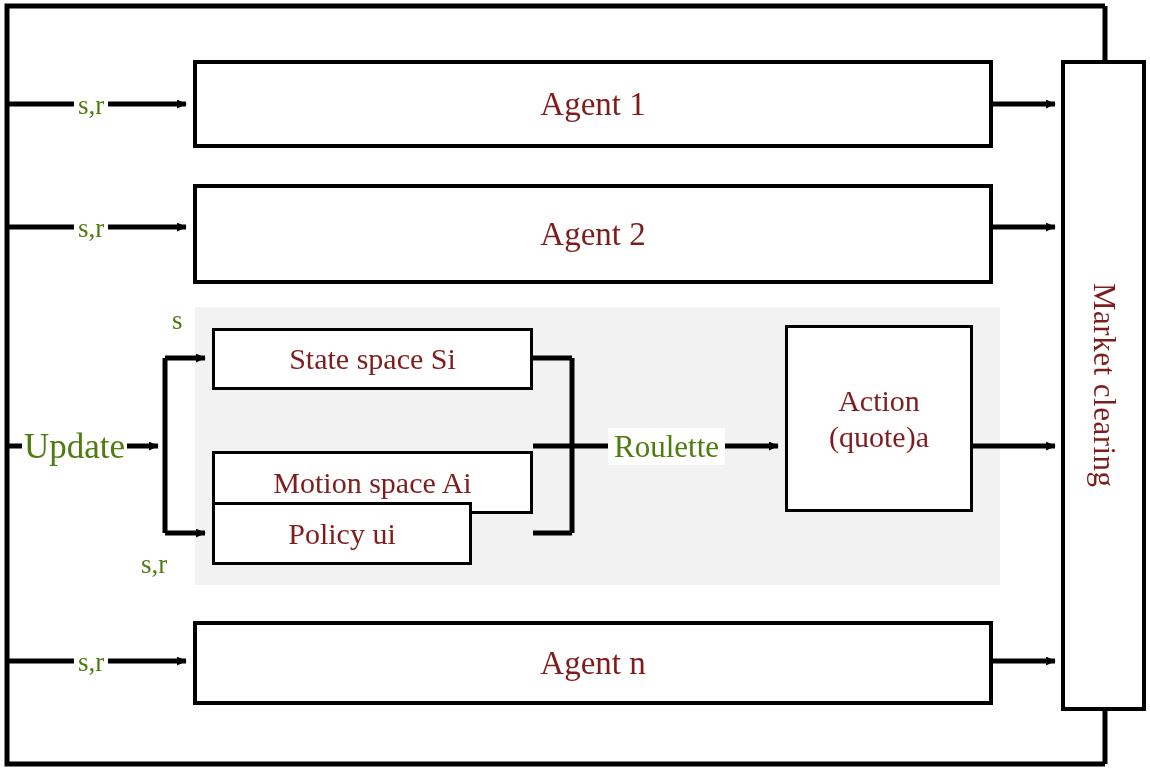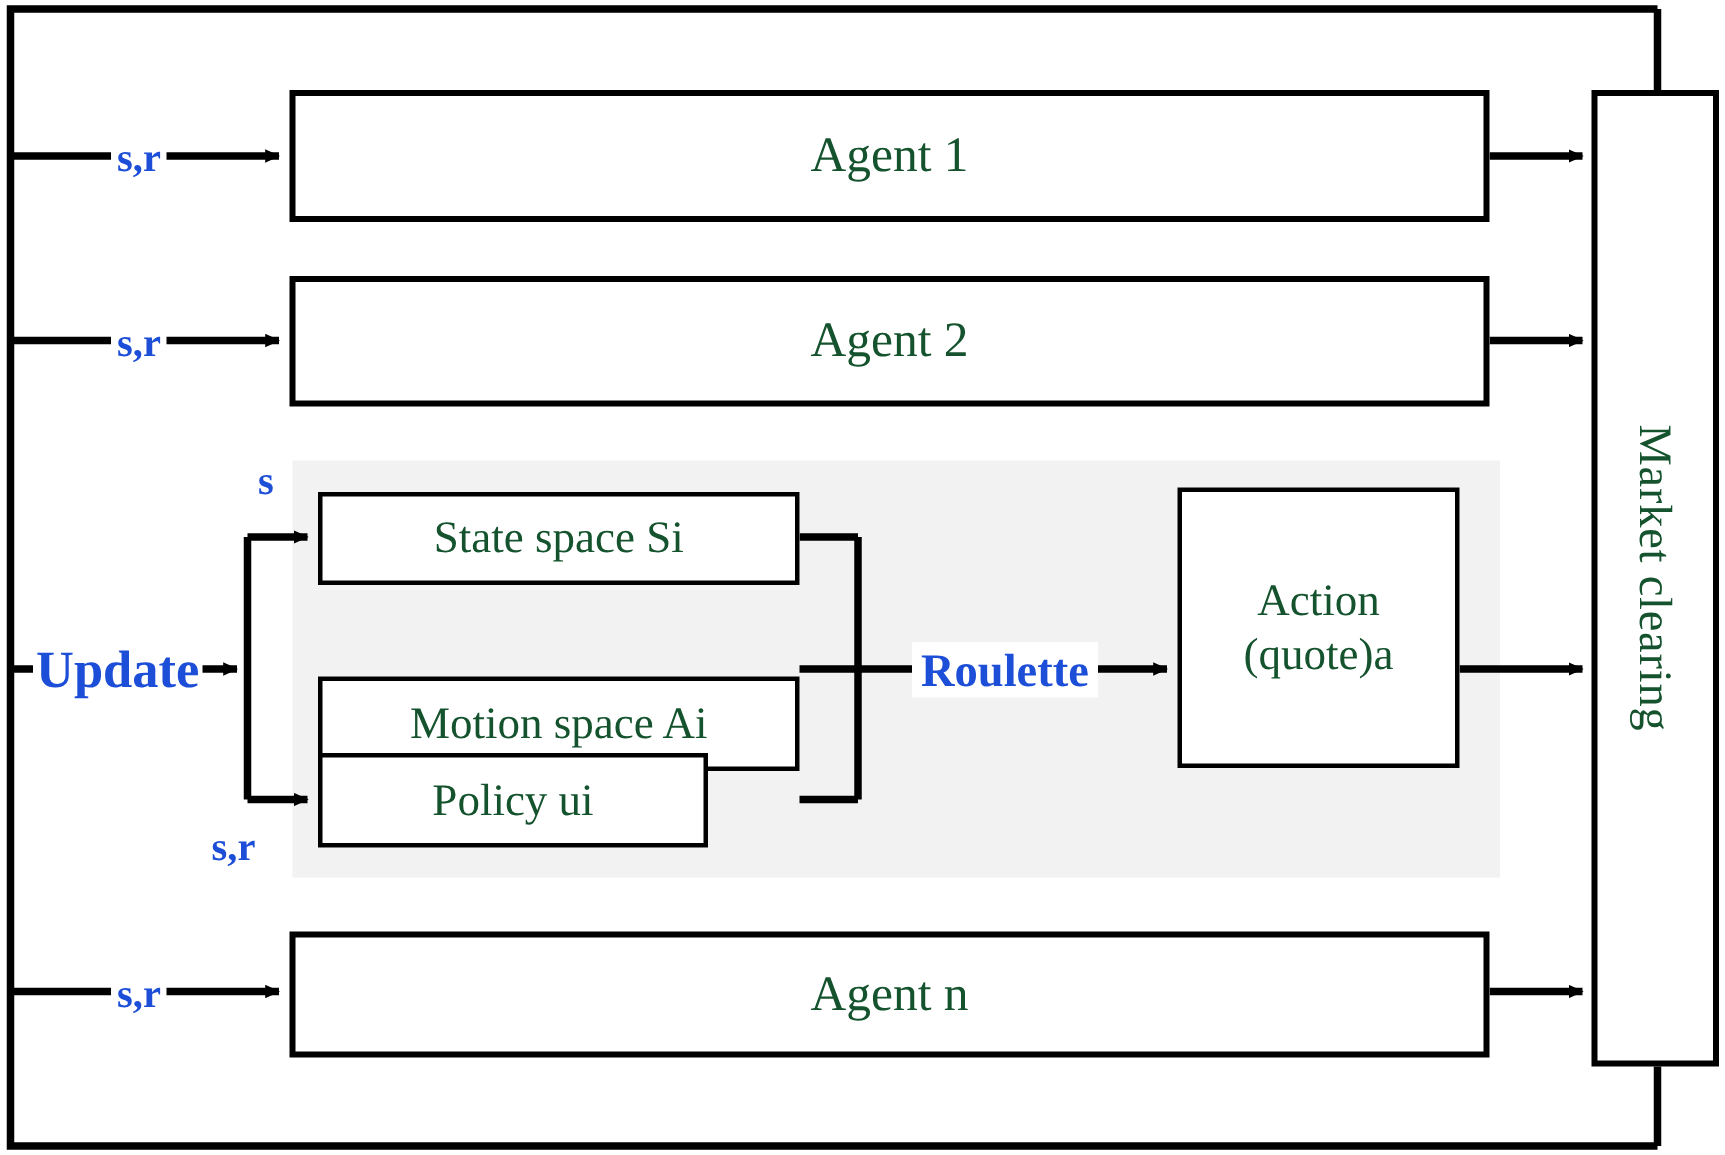--- a/index.html
+++ b/index.html
@@ -17,46 +17,45 @@
     background:#f2f2f2;
   }
 
   .box{
     position:absolute;
     background:#ffffff;
     border:4px solid #000000;
     box-sizing:border-box;
     display:flex;align-items:center;justify-content:center;
     text-align:center;
-    color:#14532d;
+    color:#7f1d1d;
   }
   .box.thin{border-width:3px;justify-content:center;}
 
   .agent-box{font-size:33px;}
   .sub-box{font-size:30px;}
   .action-box{font-size:30px;line-height:1.18;}
 
   .market-box{
     border-width:4px;
   }
   .market-label{
     writing-mode:vertical-rl;
     text-orientation:mixed;
     font-size:31px;
     letter-spacing:0.5px;
     white-space:nowrap;
   }
 
   .lbl{
     position:absolute;
-    color:#1d4ed8;
+    color:#4d7c0f;
     font-size:27px;
     line-height:1;
     white-space:nowrap;
-    font-weight:bold;
   }
   .lbl.onwire{
     background:#ffffff;
     padding:2px 4px;
   }
   .lbl.update{
     font-size:35px;
     background:#ffffff;
     padding:0 2px;
   }
@@ -110,21 +109,21 @@
       <path d="M533,533 L572,533"></path>
       <path d="M572,358 L572,533"></path>
       <path d="M533,446 L778,446" marker-end="url(#ah)"></path>
     </g>
   </svg>
 
   <div class="box agent-box" style="left:193px;top:60px;width:800px;height:88px;">
     <span>Agent 1</span>
   </div>
 
-  <div class="box agent-box" style="left:193px;top:184px;width:800px;height:87px;">
+  <div class="box agent-box" style="left:193px;top:184px;width:800px;height:100px;">
     <span>Agent 2</span>
   </div>
 
   <div class="box agent-box" style="left:193px;top:621px;width:800px;height:84px;">
     <span>Agent n</span>
   </div>
 
   <div class="box sub-box thin" style="left:212px;top:328px;width:321px;height:62px;">
     <span>State space  Si</span>
   </div>

